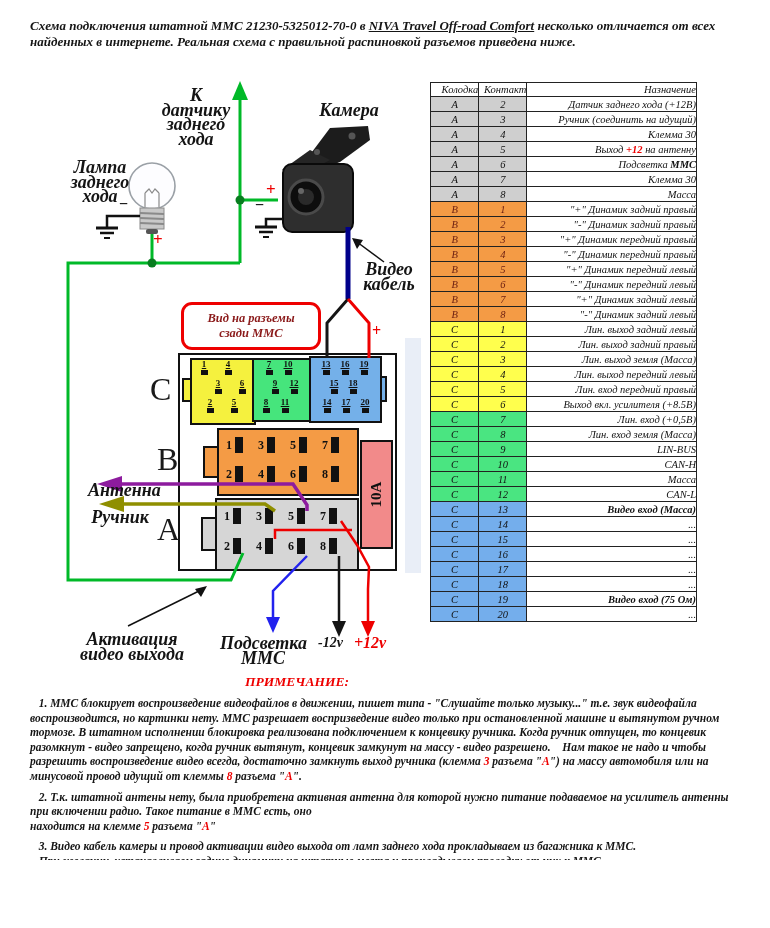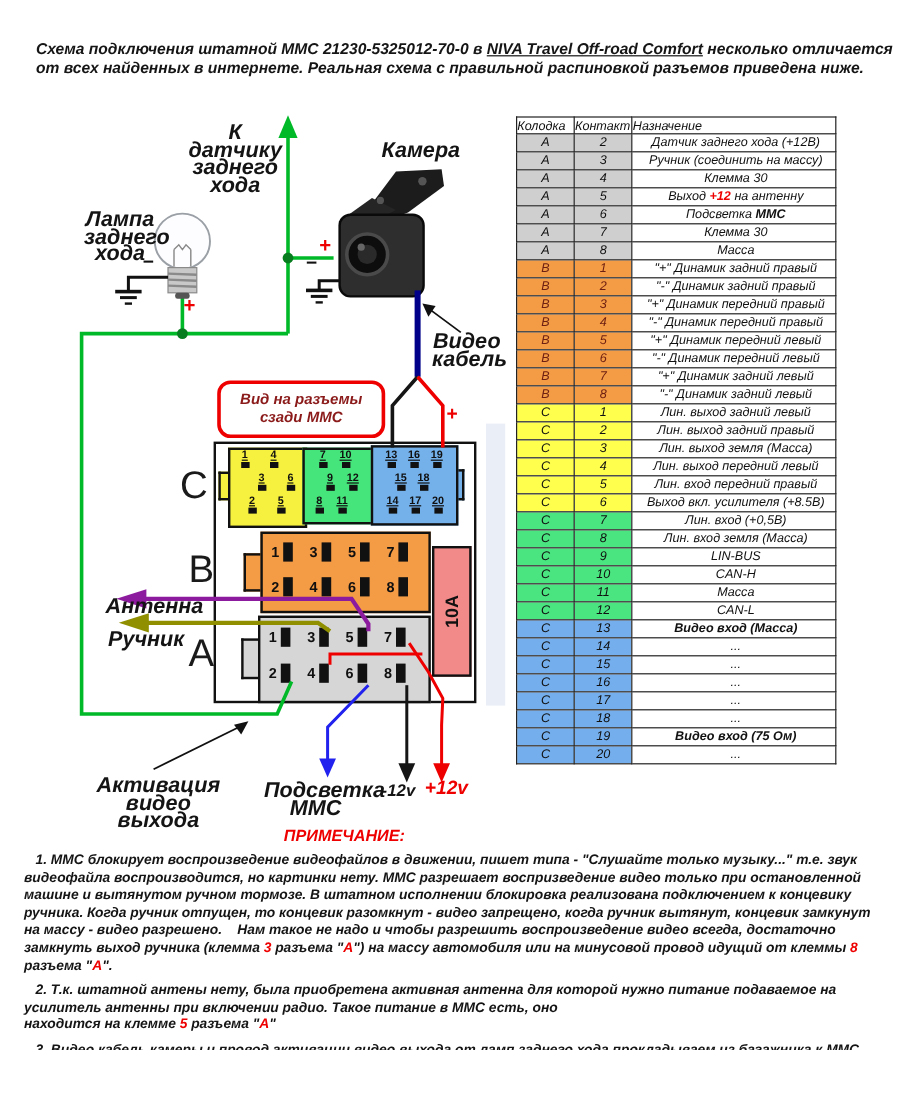--- a/index.html
+++ b/index.html
@@ -1,17 +1,17 @@
 <!DOCTYPE html>
 <html><head>
 <meta charset="utf-8">
 <style>
   html,body{margin:0;padding:0;background:#fff;}
   #page{position:relative;width:770px;height:860px;background:#fff;overflow:hidden;
-        font-family:Liberation Sans, sans-serif;color:#111;margin-top:15px;}
+        font-family:Liberation Serif, serif;color:#111;}
   .abs{position:absolute;}
 
   
   #top-text{left:30px;top:18px;width:716px;font-size:13px;font-weight:bold;font-style:italic;
             line-height:16px;color:#151515;}
   #top-text .u{text-decoration:underline;}
 
   
   .dlabel{font-size:18px;font-weight:bold;font-style:italic;line-height:14.5px;text-align:center;
           white-space:pre-line;color:#141414;z-index:6;}
@@ -56,32 +56,32 @@
   #fuse span{transform:rotate(-90deg);font-size:15px;font-weight:bold;color:#111;white-space:nowrap;}
 
   
   #wires{position:absolute;left:0;top:0;z-index:5;pointer-events:none;}
 
   
   #pin-table{left:430px;top:82px;z-index:1;}
   #pin-table table{border-collapse:collapse;table-layout:fixed;width:267px;}
   #pin-table th,#pin-table td{border:1.5px solid #222;font-style:italic;font-size:10.5px;
        padding:0;overflow:hidden;white-space:nowrap;}
-  #pin-table th{height:13px;font-weight:400;background:#fff;text-align:left;}
+  #pin-table th{height:13px;font-weight:400;background:#fff;text-align:right;}
   #pin-table td{height:14px;}
   #pin-table td.ck,#pin-table td.cn{text-align:center;}
-  #pin-table td.cd{text-align:center;padding-left:3px;background:#fff;}
+  #pin-table td.cd{text-align:right;padding-left:3px;background:#fff;}
   tr.row-gray td.ck,tr.row-gray td.cn{background:#cfcfcf;}
   tr.row-orange td.ck,tr.row-orange td.cn{background:#f49b45;color:#6e2012;}
   tr.row-yellow td.ck,tr.row-yellow td.cn{background:#ffff4d;}
   tr.row-green td.ck,tr.row-green td.cn{background:#4ae581;}
   tr.row-blue td.ck,tr.row-blue td.cn{background:#74aeec;}
 
   
-  #notes{left:20px;top:674px;width:712px;z-index:1;}
+  #notes{left:30px;top:674px;width:712px;z-index:1;}
   #notes-title{font-size:13.5px;font-weight:bold;font-style:italic;color:#ee0000;
                text-align:center;padding-right:178px;}
   .note-p{font-size:11.5px;font-weight:bold;font-style:italic;line-height:14.6px;color:#151515;
           white-space:pre-wrap;margin-top:6px;}
 </style>
 </head>
 <body>
 
 <div id="page">
 
@@ -394,21 +394,21 @@
       </thead>
       <tbody>
           <tr class="row-gray">
             <td class="ck">A</td>
             <td class="cn">2</td>
             <td class="cd"><span>Датчик заднего хода (+12В)</span></td>
           </tr>
           <tr class="row-gray">
             <td class="ck">A</td>
             <td class="cn">3</td>
-            <td class="cd"><span>Ручник (соединить на массу)</span></td>
+            <td class="cd"><span>Ручник (соединить на идущий)</span></td>
           </tr>
           <tr class="row-gray">
             <td class="ck">A</td>
             <td class="cn">4</td>
             <td class="cd"><span>Клемма 30</span></td>
           </tr>
           <tr class="row-gray">
             <td class="ck">A</td>
             <td class="cn">5</td>
             <td class="cd"><span>Выход </span><span class="red bold">+12</span><span> на антенну</span></td>

